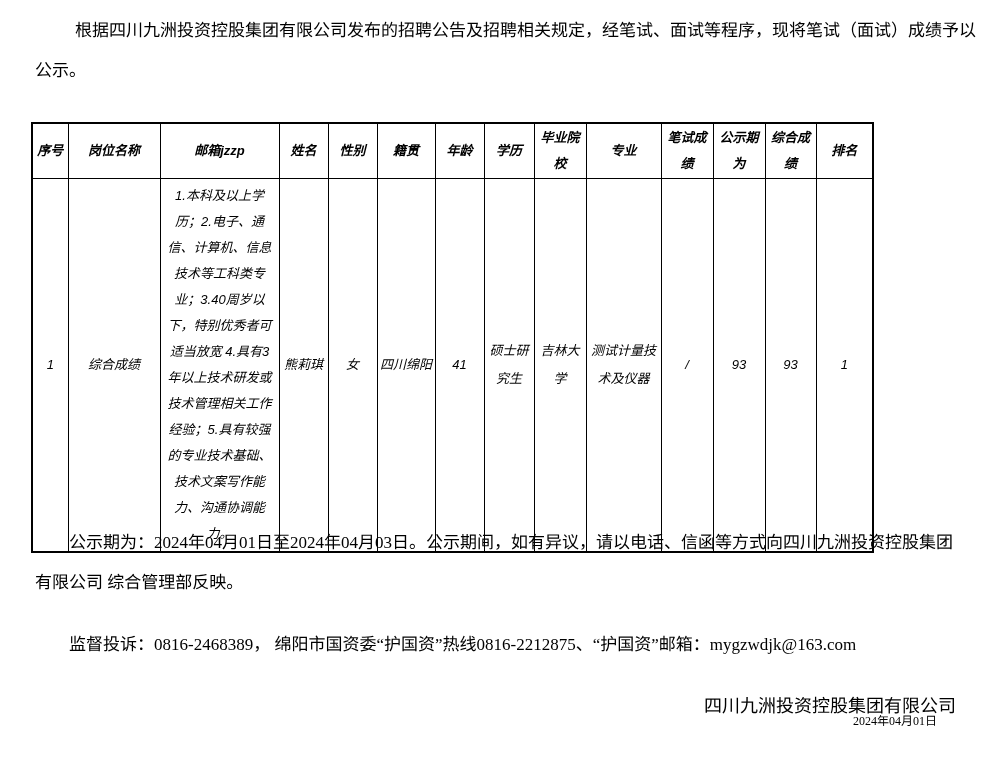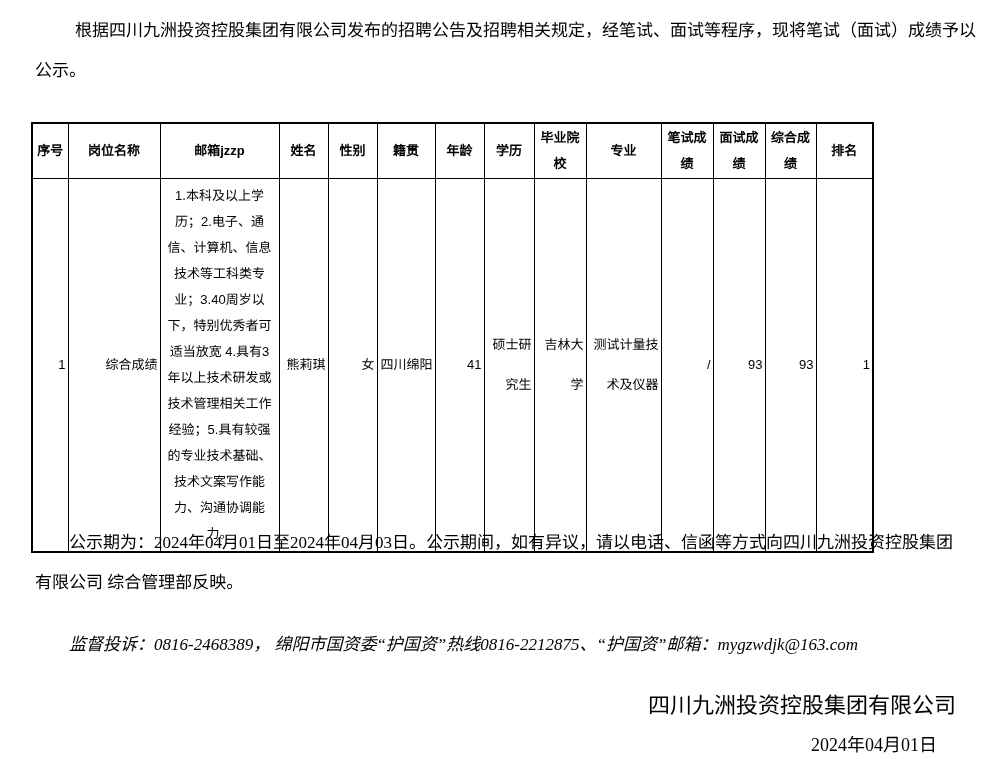--- a/index.html
+++ b/index.html
@@ -20,72 +20,73 @@
     font-size: 17px;
     line-height: 40px;
     margin: 0;
     color: #000000;
     text-align: left;
     word-break: break-all;
   }
   .intro { top: 11px; width: 941px; text-indent: 2.35em; }
   .notice-period { top: 523px; width: 924px; text-indent: 2em; }
   .contact { top: 590px; width: 941px; text-indent: 2em; }
-  .supervision { top: 625px; width: 955px; text-indent: 2em; font-style: italic; }
+  .supervision { top: 625px; width: 955px; text-indent: 2em; }
   .results-table {
     position: absolute;
     top: 122px;
     left: 31px;
     width: 841px;
     border-collapse: collapse;
     table-layout: fixed;
     border: 2px solid #000000;
     font-family: "Liberation Sans", "DejaVu Sans", sans-serif;
   }
   .results-table th, .results-table td {
     border: 1px solid #000000;
     overflow: hidden;
+    font-style: italic;
   }
   .results-table thead th {
     height: 55px;
     font-size: 13px;
     font-weight: bold;
     text-align: center;
     vertical-align: middle;
     line-height: 26px;
     padding: 0 2px;
     word-break: break-all;
   }
   .results-table tbody tr { height: 322px; }
   .results-table tbody td {
     font-size: 13px;
-    text-align: right;
+    text-align: center;
     vertical-align: middle;
-    line-height: 40px;
+    line-height: 28px;
     padding: 0 2px;
     word-break: break-all;
   }
   .results-table tbody td.req-cell {
     text-align: center;
     line-height: 26px;
     padding: 4px 6px;
     vertical-align: middle;
   }
   .footer-company {
     position: absolute;
     top: 695px;
     right: 51px;
-    font-size: 22px;
+    font-size: 18px;
     line-height: 22px;
   }
   .footer-date {
     position: absolute;
-    top: 734px;
+    top: 710px;
     right: 70px;
-    font-size: 18px;
+    font-size: 12px;
     line-height: 22px;
   }
 </style>
 </head>
 <body>
 
 <div class="page">
 
   <p class="para intro">根据四川九洲投资控股集团有限公司发布的招聘公告及招聘相关规定，经笔试、面试等程序，现将笔试（面试）成绩予以公示。</p>
 
@@ -112,21 +113,21 @@
         <th>岗位名称</th>
         <th>邮箱jzzp</th>
         <th>姓名</th>
         <th>性别</th>
         <th>籍贯</th>
         <th>年龄</th>
         <th>学历</th>
         <th>毕业院校</th>
         <th>专业</th>
         <th>笔试成绩</th>
-        <th>面试成绩</th>
+        <th>公示期为</th>
         <th>综合成绩</th>
         <th>排名</th>
       </tr>
     </thead>
     <tbody>
       <tr>
         <td>1</td>
         <td>综合成绩</td>
         <td class="req-cell">1.本科及以上学历；2.电子、通信、计算机、信息技术等工科类专业；3.40周岁以下，特别优秀者可适当放宽 4.具有3年以上技术研发或技术管理相关工作经验；5.具有较强的专业技术基础、技术文案写作能力、沟通协调能力。</td>
         <td>熊莉琪</td>

